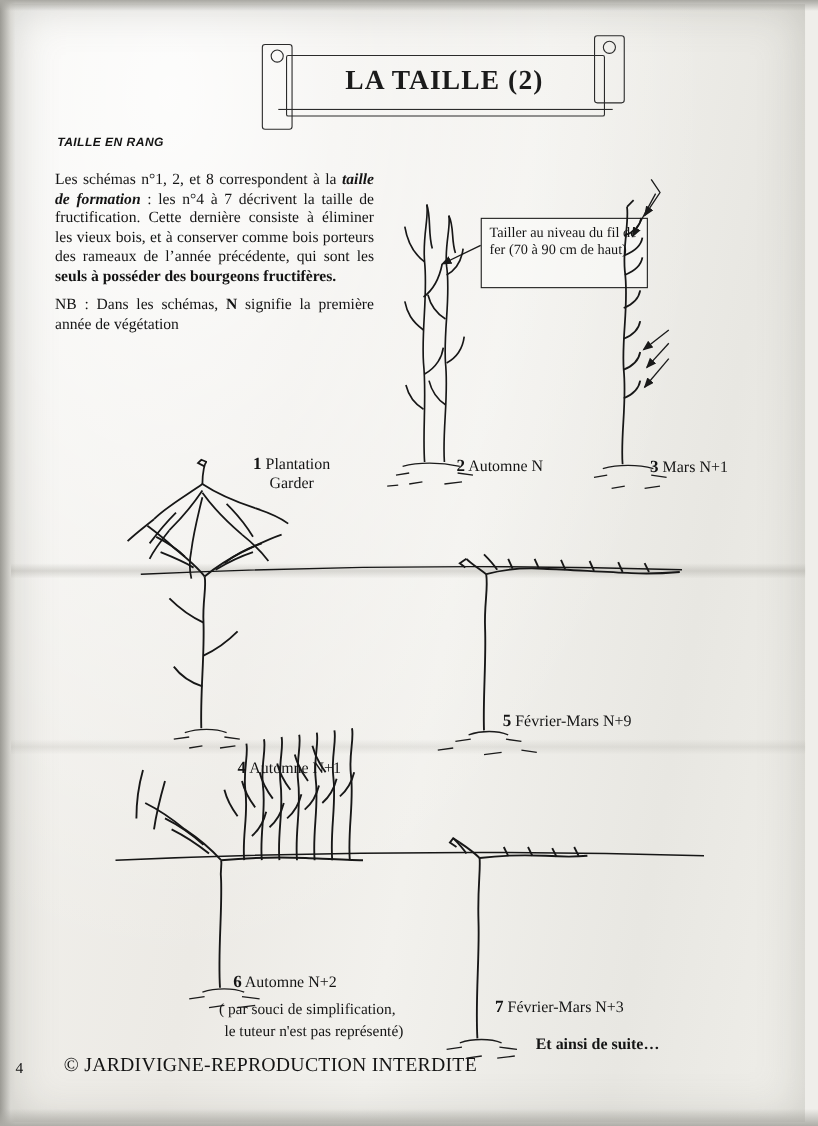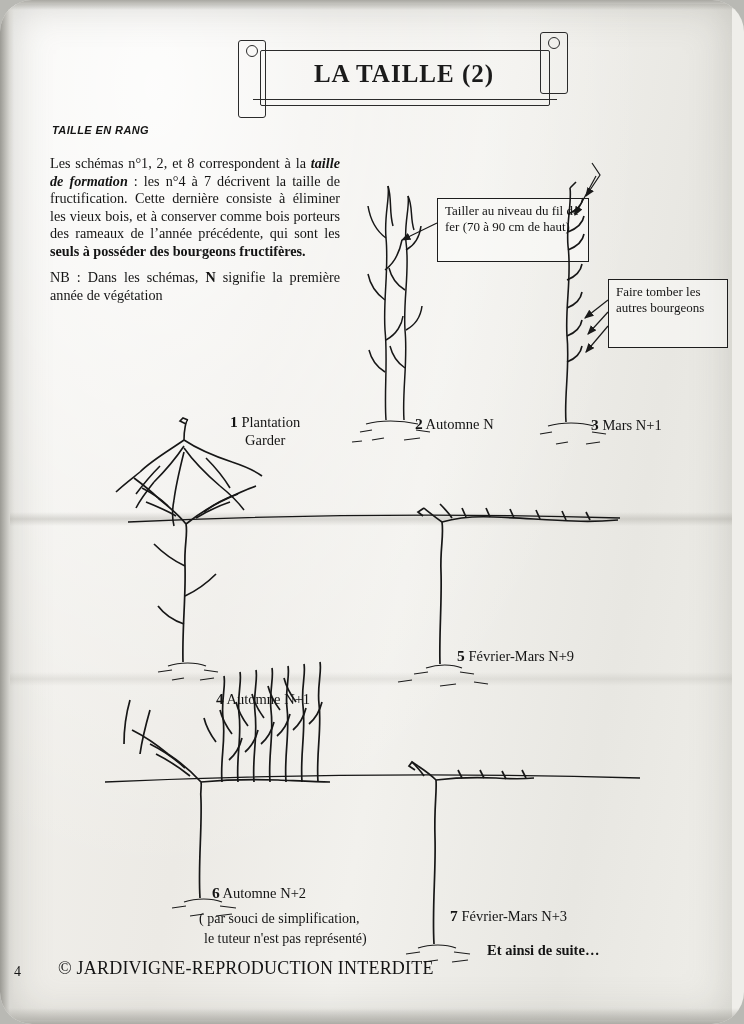--- a/index.html
+++ b/index.html
@@ -8,21 +8,20 @@
     background: #b9b9b4;
   }
   .page {
     position: relative;
     width: 744px;
     height: 1024px;
     overflow: hidden;
     background: #efeeea;
     font-family: "Liberation Serif", serif;
     color: #141414;
-    border-radius: 32px;
   }
   
   .paper {
     position: absolute;
     left: 10px;
     top: 4px;
     width: 722px;
     height: 1016px;
     background:
       radial-gradient(ellipse at 20% 8%, rgba(255,255,255,0.85), rgba(255,255,255,0) 60%),
@@ -215,21 +214,20 @@
   </div>
 
   <div class="section-title">TAILLE EN RANG</div>
 
   <div class="col">
     <p><span>Les schémas n°1, 2, et 8 correspondent à la </span><span class="bi">taille de formation</span><span> : les n°4 à 7 décrivent la taille de fructification. Cette dernière consiste à éliminer les vieux bois, et à conserver comme bois porteurs des rameaux de l’année précédente, qui sont les </span><span class="b">seuls à posséder des bourgeons fructifères.</span></p>
     <p><span>NB : Dans les schémas, </span><span class="b">N</span><span> signifie la première année de végétation</span></p>
   </div>
 
   <div class="callout" id="callout-hauteur">Tailler au niveau du fil de fer (70 à 90 cm de haut)</div>
-  <div class="callout" id="callout-tomber">Faire tomber les autres bourgeons</div>
 
   <svg class="art" viewBox="0 0 744 1024">
     <defs>
       <marker id="ah" markerWidth="9" markerHeight="9" refX="7" refY="3.2" orient="auto">
         <path d="M0,0 L8,3.2 L0,6.4 z" fill="#1a1a1a"></path>
       </marker>
     </defs>
 
     <g class="arrow" stroke-width="1.2" marker-end="url(#ah)">
       <path d="M592,163 L600,175 L586,196"></path>

